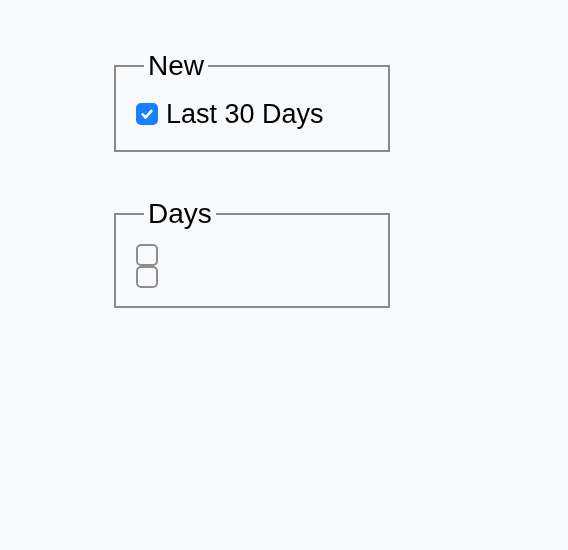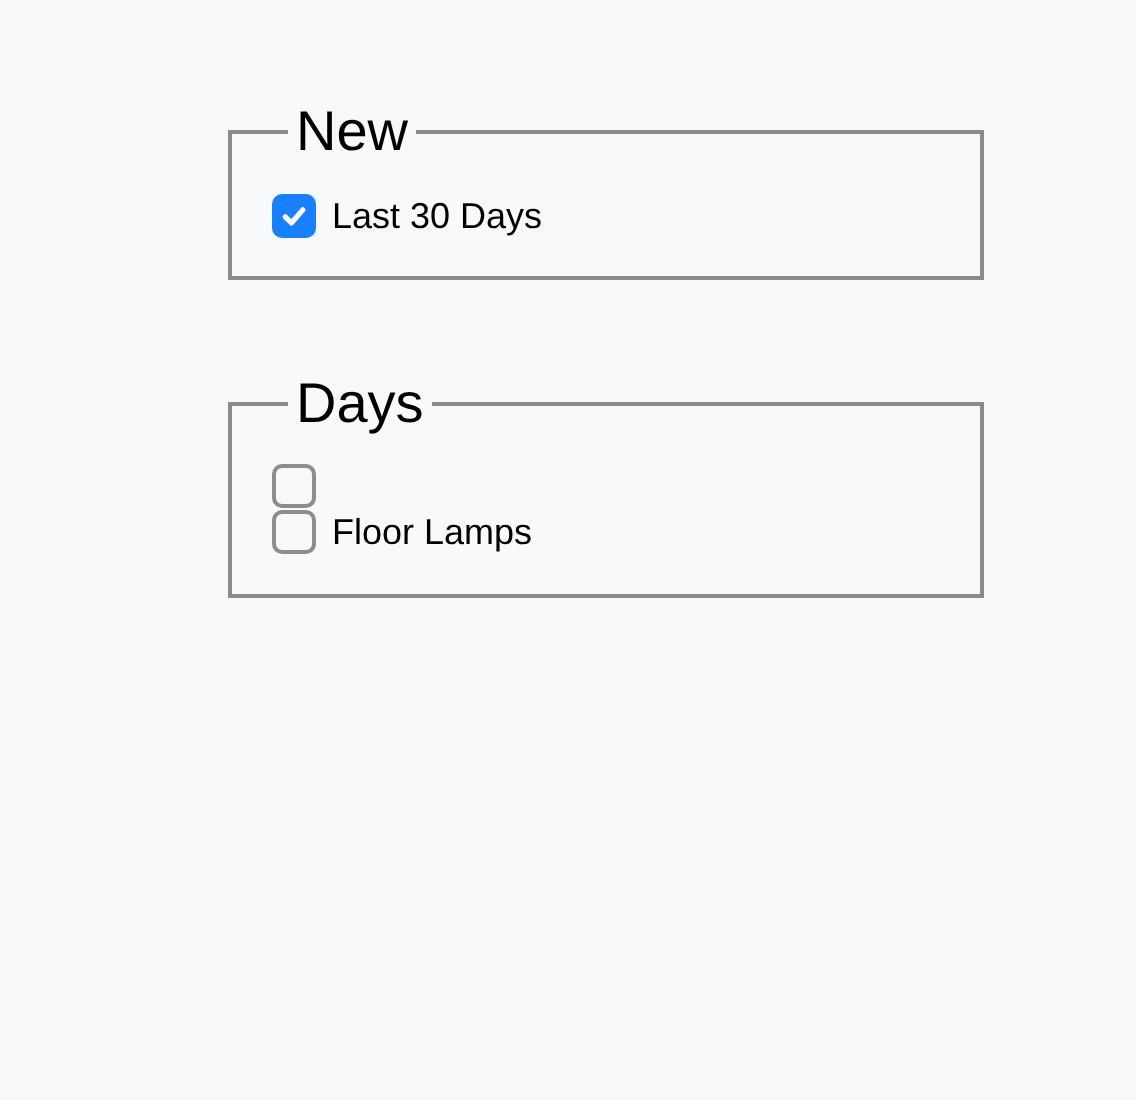--- a/index.html
+++ b/index.html
@@ -8,21 +8,21 @@
       width: 568px;
       height: 550px;
       background: #f8f9fb;
       font-family: -apple-system, BlinkMacSystemFont, "Segoe UI", Helvetica, Arial, sans-serif;
       padding: 50px 0 0 114px;
     }
     fieldset {
       border: 2px solid #8a8a8a;
       margin: 0 0 46px 0;
       padding: 14px 20px 18px 20px;
-      width: 378px;
+      width: 276px;
     }
     legend {
       font-size: 28px;
       color: #000;
       padding: 0 4px;
       margin-left: 8px;
     }
     .row {
       display: flex;
       align-items: center;
@@ -49,21 +49,21 @@
     .cb svg {
       width: 14px;
       height: 14px;
       stroke: #fff;
       stroke-width: 3;
       fill: none;
       stroke-linecap: round;
       stroke-linejoin: round;
     }
     .label {
-      font-size: 18px;
+      font-size: 27px;
       color: #000;
     }
   </style>
 </head>
 <body>
 
 <fieldset>
   <legend>New</legend>
   <div class="row">
     <span class="cb checked">
@@ -75,15 +75,14 @@
   </div>
 </fieldset>
 
 <fieldset>
   <legend>Days</legend>
   <div class="row">
     <span class="cb unchecked"></span>
   </div>
   <div class="row">
     <span class="cb unchecked"></span>
-    <span class="label">Floor Lamps</span>
   </div>
 </fieldset>
 
 </body></html>

